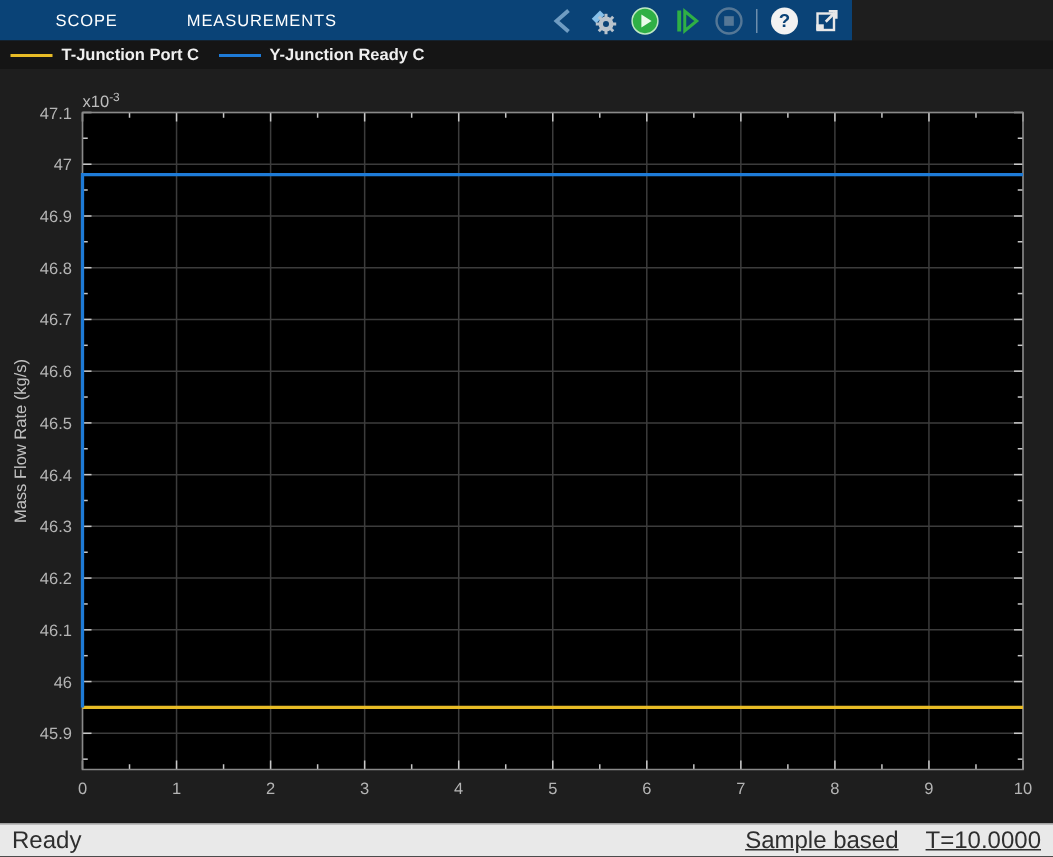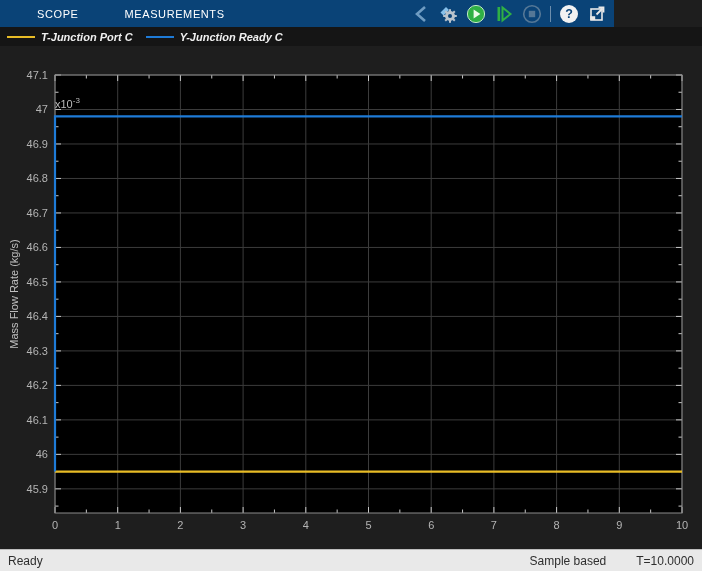--- a/index.html
+++ b/index.html
@@ -1,58 +1,58 @@
 <!DOCTYPE html>
 <html><head>
 <meta charset="utf-8">
 <style>
   * { margin:0; padding:0; box-sizing:border-box; }
   html,body { width:702px; height:571px; background:#1e1e1e; overflow:hidden;
               font-family:"Liberation Sans", sans-serif; }
   .window { position:relative; width:702px; height:571px; background:#1e1e1e; }
 
   
-  .toolbar { position:absolute; top:0; left:0; width:614px; height:27px;
+  .toolbar { position:absolute; top:0; left:0; width:568px; height:27px;
              background:#0a4377; display:flex; align-items:center; }
   .tabs { display:flex; align-items:center; padding-left:37px; gap:46px; }
   .tab { color:#ffffff; font-size:11px; font-weight:500; letter-spacing:0.6px;
          cursor:default; }
   .tool-icons { position:absolute; right:7px; top:0; height:27px;
                 display:flex; align-items:center; gap:8px; }
   .tool-btn { width:20px; height:20px; display:flex; align-items:center;
               justify-content:center; }
   .tool-divider { width:1px; height:16px; background:rgba(255,255,255,0.4); }
 
   
   .legend-bar { position:absolute; top:27px; left:0; width:702px; height:19px;
                 background:#151515; display:flex; align-items:center;
                 padding-left:7px; gap:13px; }
-  .legend-item { display:flex; align-items:center; gap:6px;font-style:italic; }
+  .legend-item { display:flex; align-items:center; gap:6px; }
   .legend-swatch { width:28px; height:2px; }
   .legend-label { color:#f0f0f0; font-size:11px; font-weight:bold; }
 
   
   .figure { position:absolute; top:46px; left:0; width:702px; height:503px;
             background:#1e1e1e; }
   .plot-title { position:absolute; left:55px; top:6px; width:627px;
                 text-align:center; color:#d8d8d8; font-size:12px; }
   .exponent { position:absolute; left:55px; top:14px; color:#bdbdbd;
-              font-size:11px;margin-top:36px; }
+              font-size:11px; }
   .exponent sup { font-size:8px; }
   .ylabel { position:absolute; left:14px; top:248px; color:#c0c0c0;
             font-size:11px; white-space:nowrap;
             transform:translate(-50%,-50%) rotate(-90deg); }
   .plot-svg { position:absolute; left:0; top:0; }
 
   
   .status-bar { position:absolute; top:549px; left:0; width:702px; height:22px;
                 background:#e9e9e9; border-top:1px solid #bdbdbd;
                 display:flex; align-items:center; padding:0 8px;
-                font-size:12px; color:#2e2e2e; }
-  .status-right { margin-left:auto; display:flex; gap:30px; }
+                font-size:16px; color:#2e2e2e; }
+  .status-right { margin-left:auto; display:flex; gap:18px;text-decoration:underline; }
 </style>
 </head>
 <body>
 
 <div class="window">
 
   <div class="toolbar">
     <div class="tabs">
       <span class="tab">SCOPE</span>
       <span class="tab">MEASUREMENTS</span>

